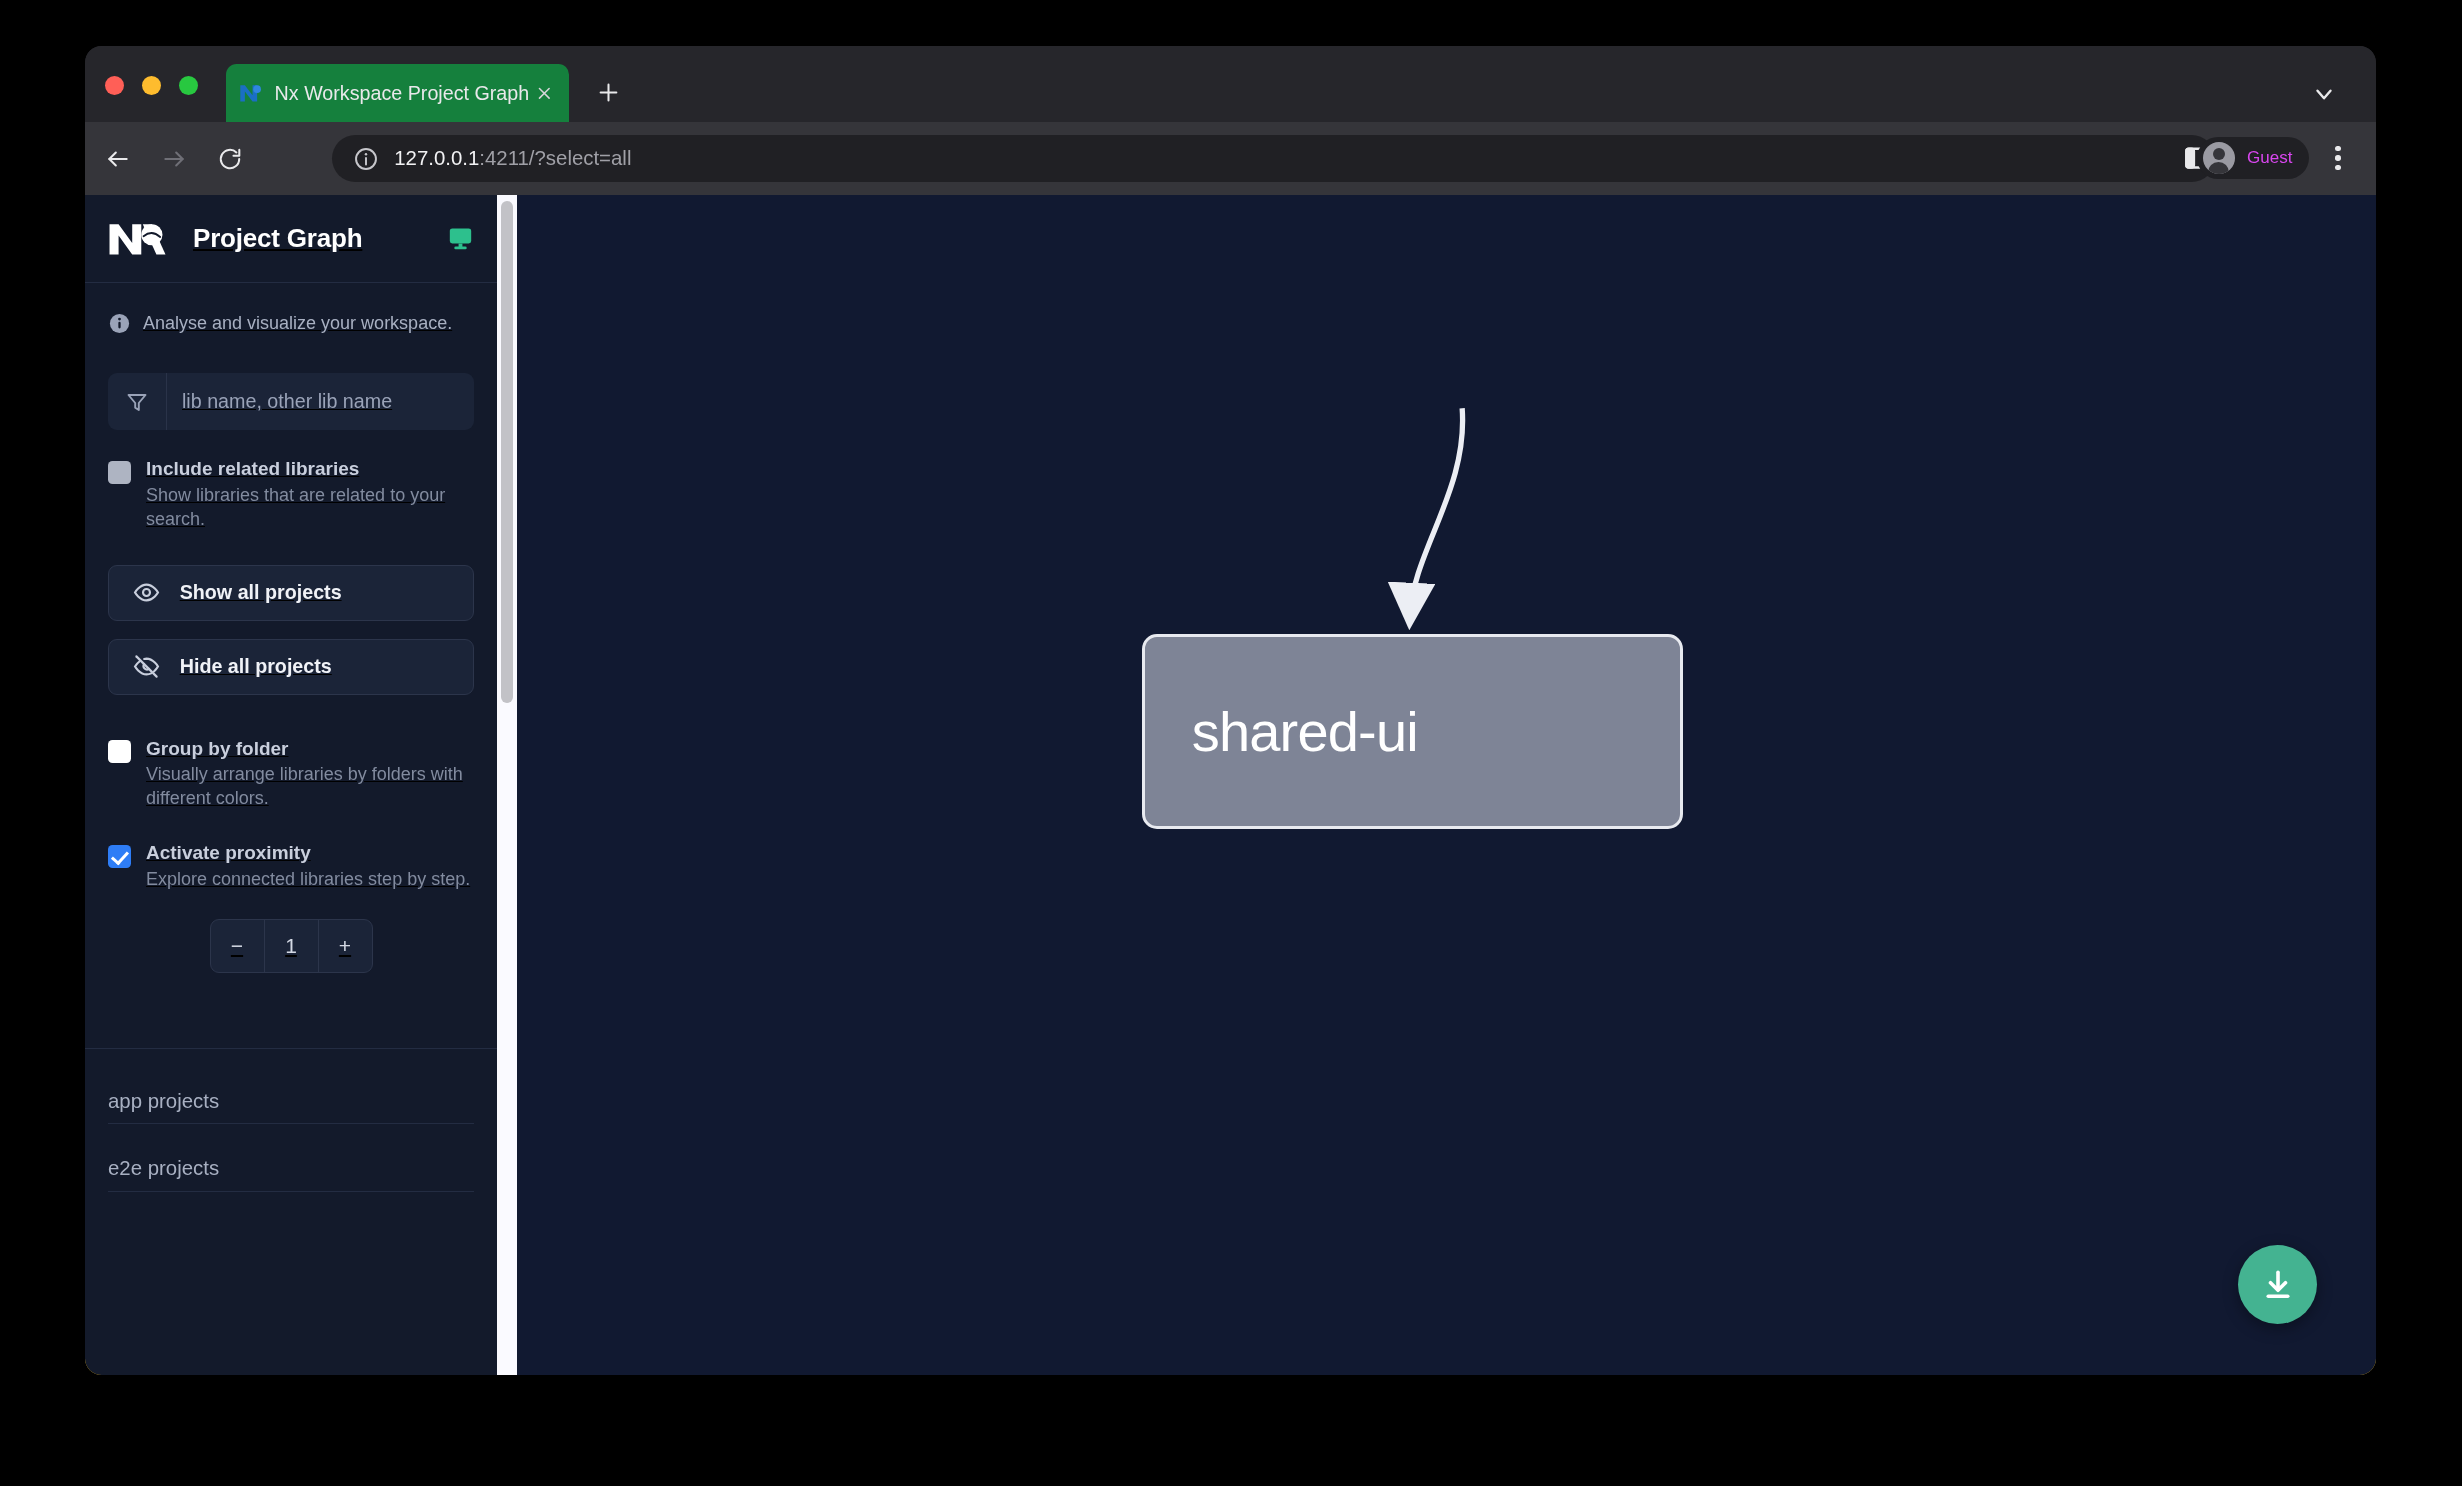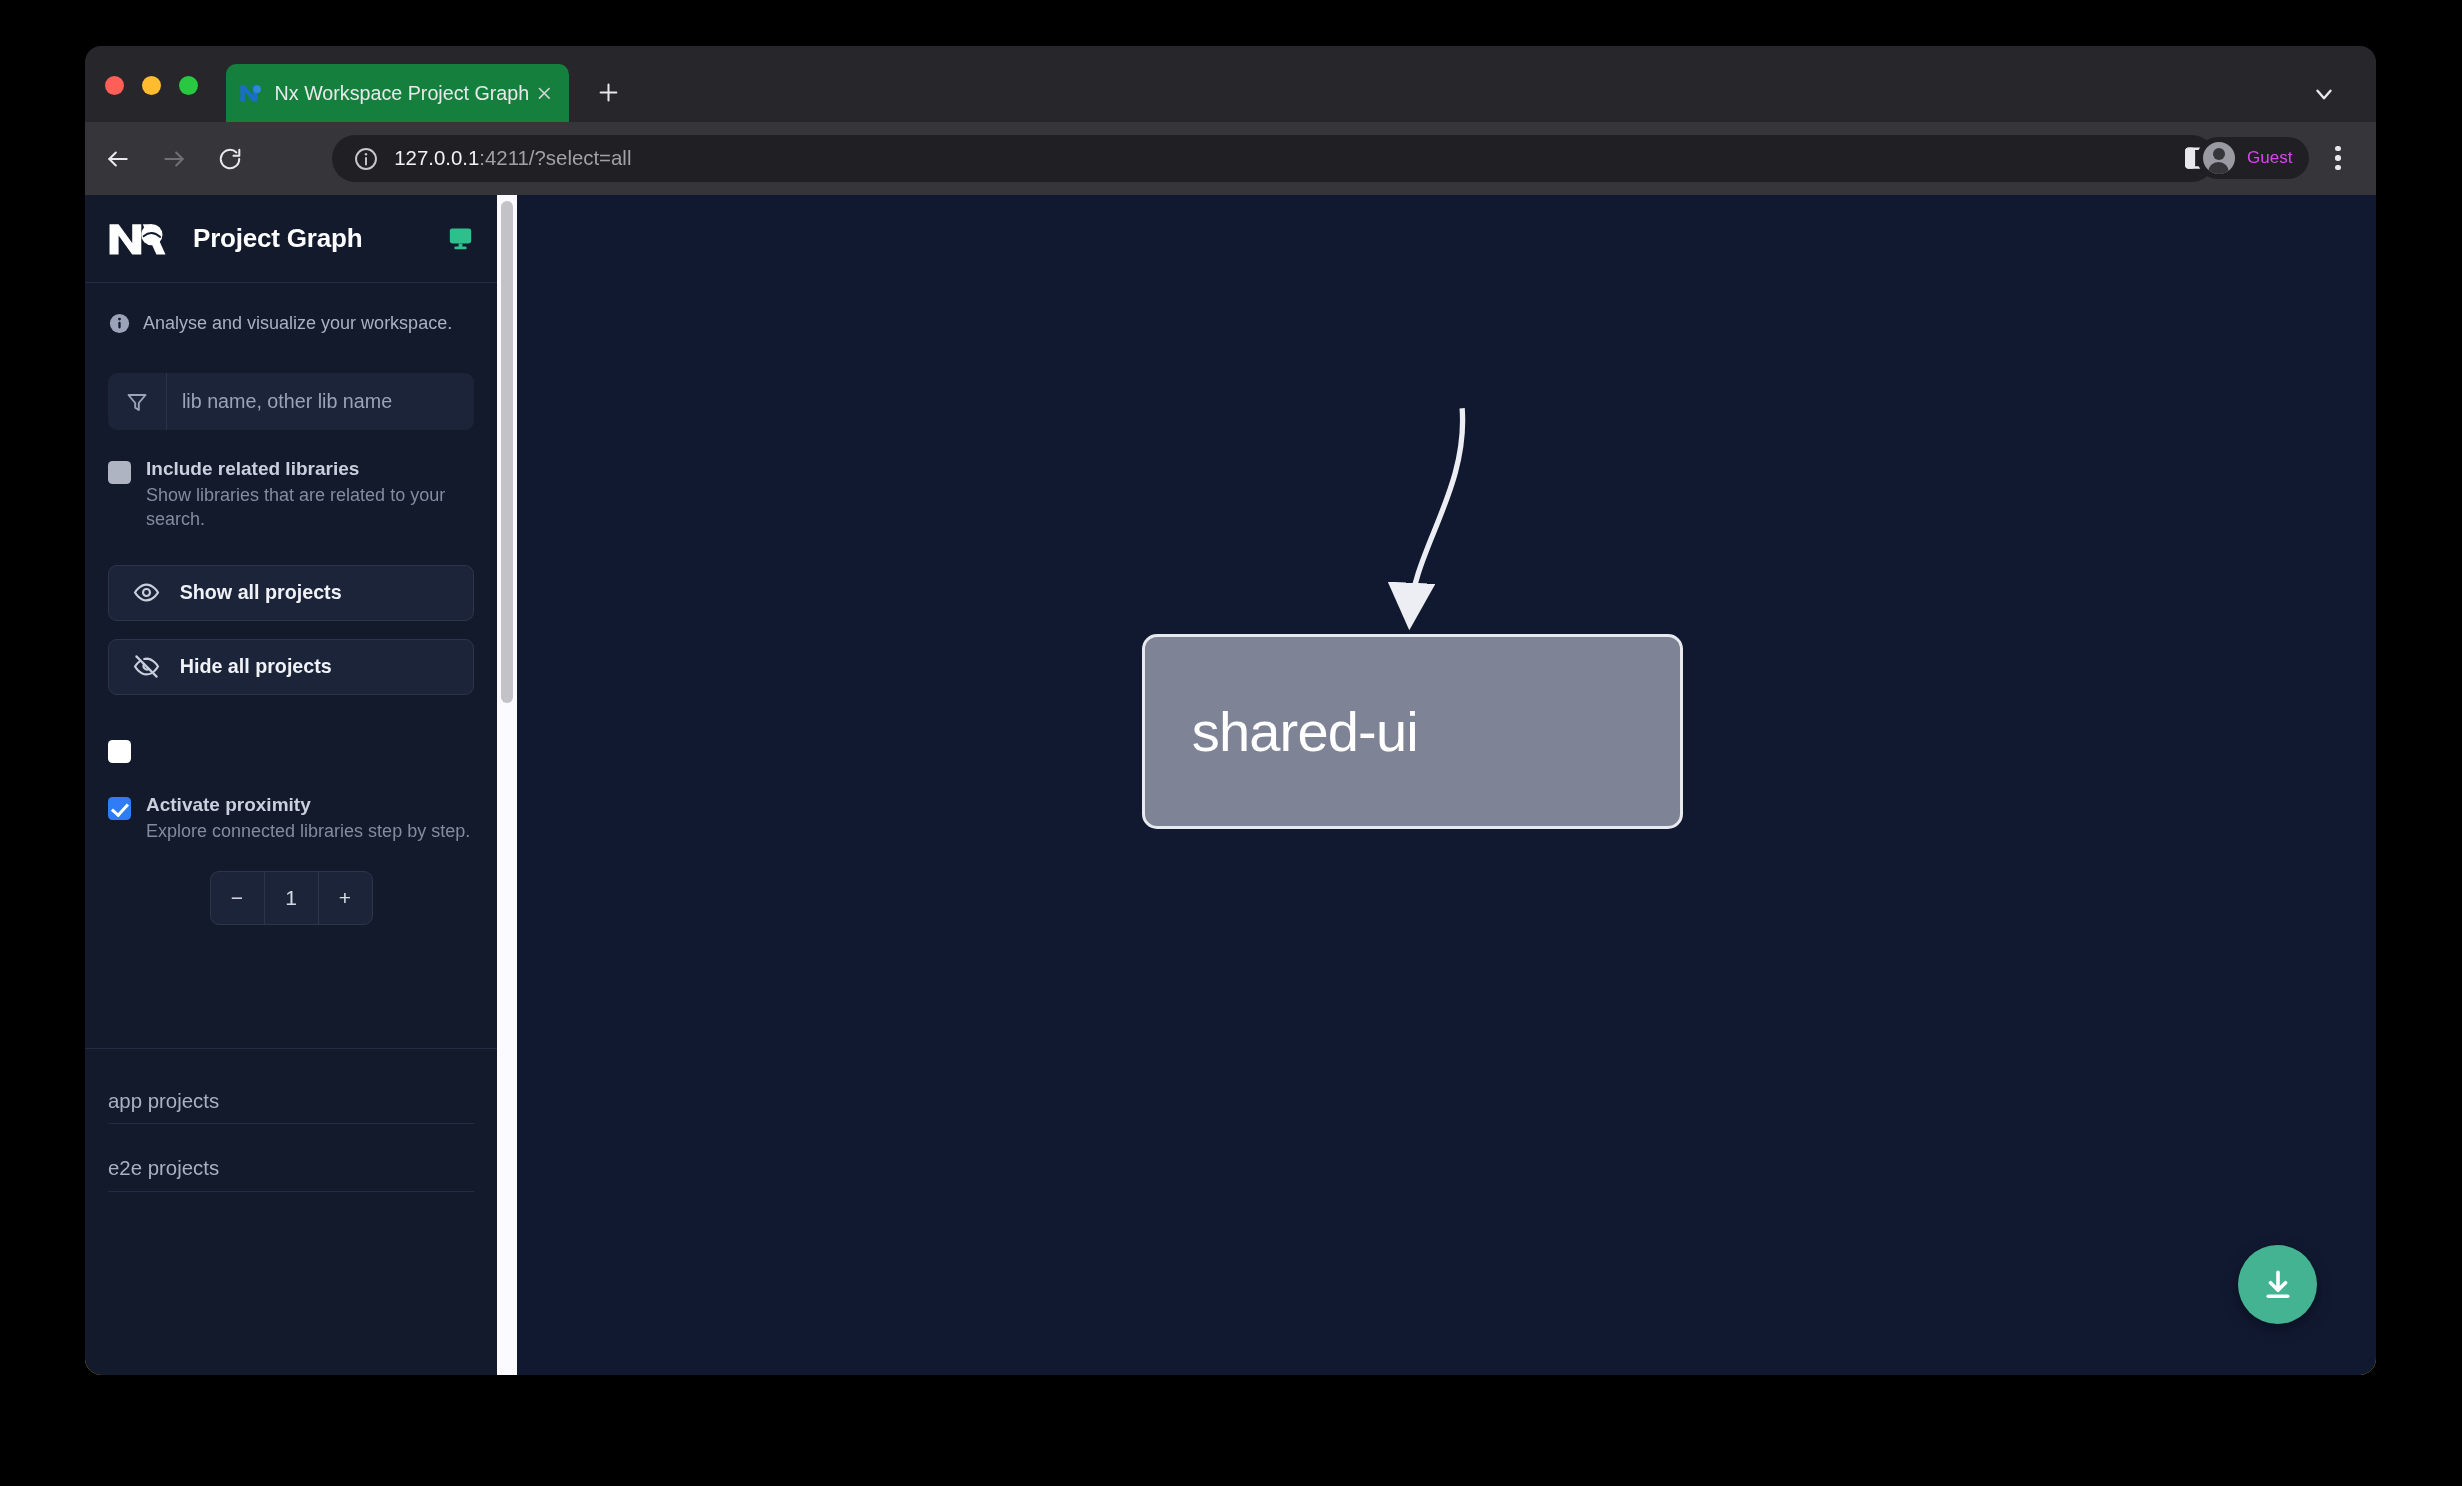--- a/index.html
+++ b/index.html
@@ -144,20 +144,21 @@
     display: block; width: 5.3px; height: 5.3px;
     border-radius: 50%; background: #e9e9eb;
   }
 
   
   #page-viewport {
     position: absolute; left: 0; top: 149px;
     width: 100%; height: 1180px;
     background: #eab308;
     display: flex;
+    text-decoration: underline;
   }
 
   
   #sidebar {
     width: 412px; height: 100%;
     background: #131a2b;
     display: flex; flex-direction: column;
     position: relative;
     flex: 0 0 auto;
   }
@@ -509,20 +510,24 @@
               <path d="M9.9 5.3A9.9 9.9 0 0 1 12 5c6.2 0 10.2 7 10.2 7a17.6 17.6 0 0 1-3.6 4.4M6.2 7.1A17.4 17.4 0 0 0 1.8 12s4 7 10.2 7a9.8 9.8 0 0 0 4.2-.9"></path>
               <path d="M9.9 9.9a3.1 3.1 0 0 0 4.3 4.3"></path>
               <line x1="3" y1="3" x2="21" y2="21"></line>
             </svg>
           </span>
           <span class="blabel">Hide all projects</span>
         </div>
 
         <div class="check-row" style="margin-top:42px">
           <span class="cb unchecked-white"></span>
+          <span class="check-texts">
+            <span class="check-label" style="display:block">Group by folder</span>
+            <span class="check-desc" style="display:block">Visually arrange libraries by folders with different colors.</span>
+          </span>
         </div>
 
         <div class="check-row" style="margin-top:30px">
           <span class="cb checked"></span>
           <span class="check-texts">
             <span class="check-label" style="display:block">Activate proximity</span>
             <span class="check-desc" style="display:block">Explore connected libraries step by step.</span>
           </span>
         </div>
 

